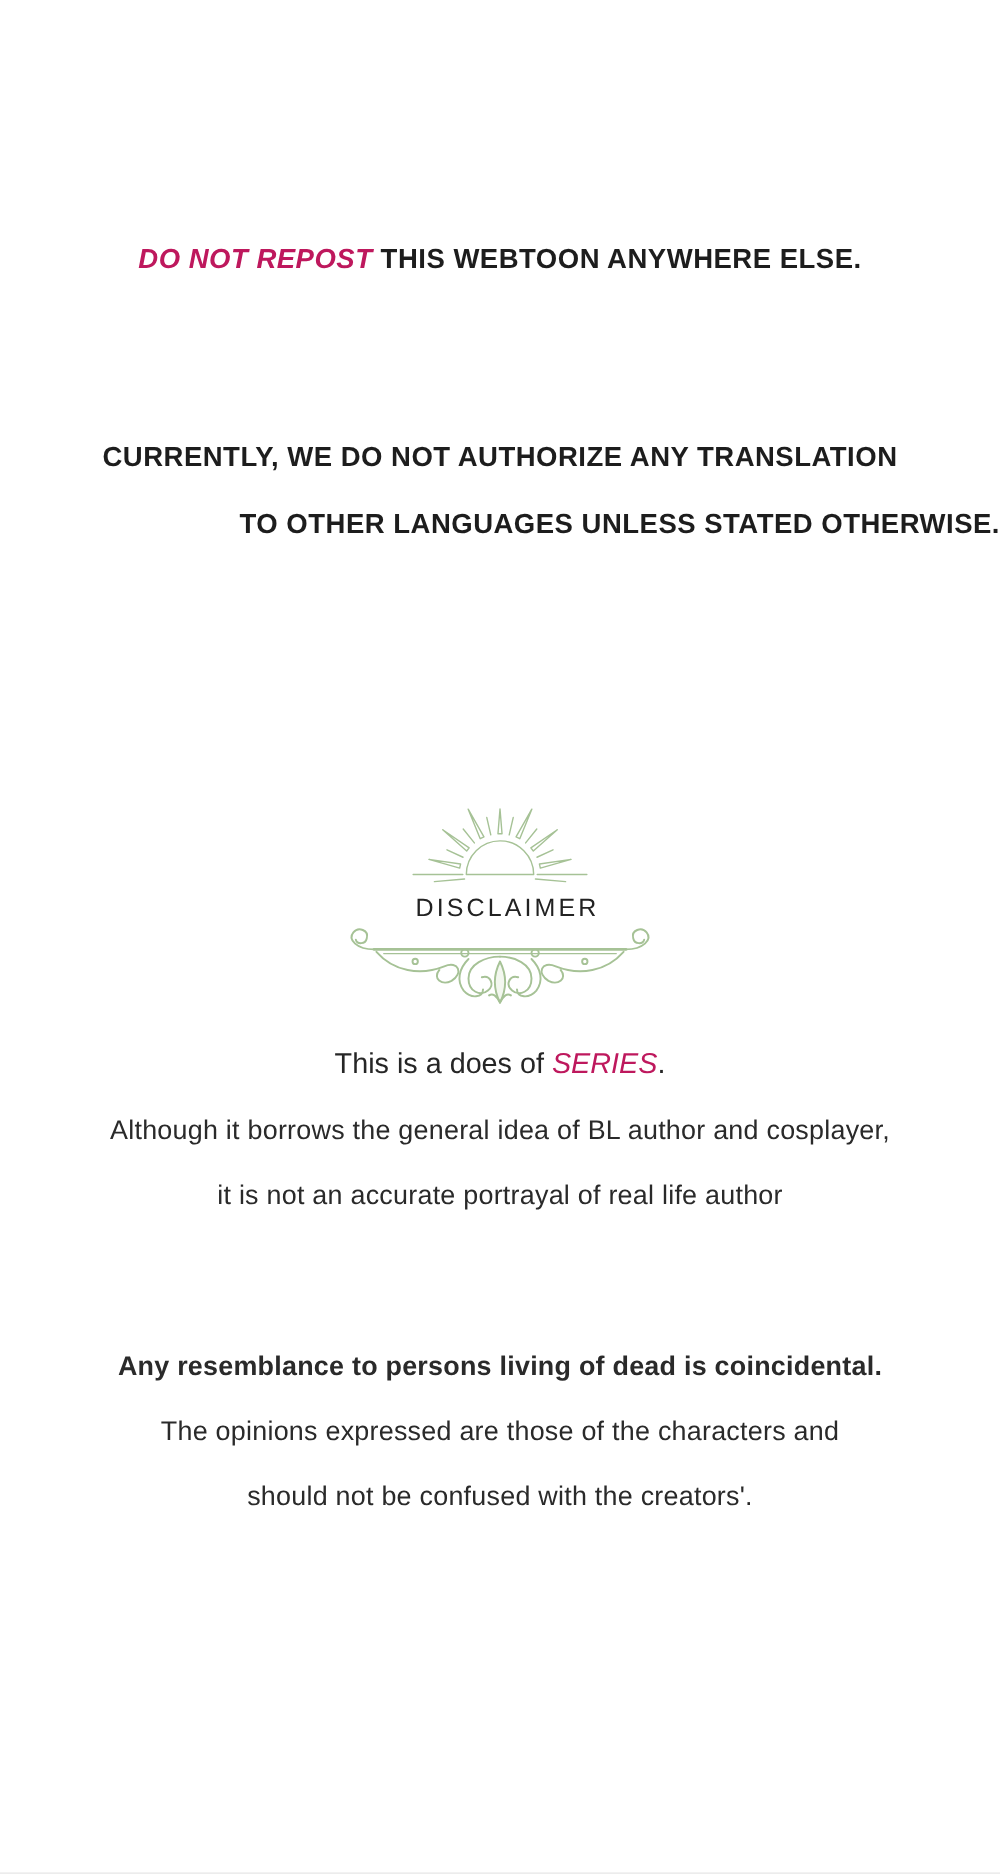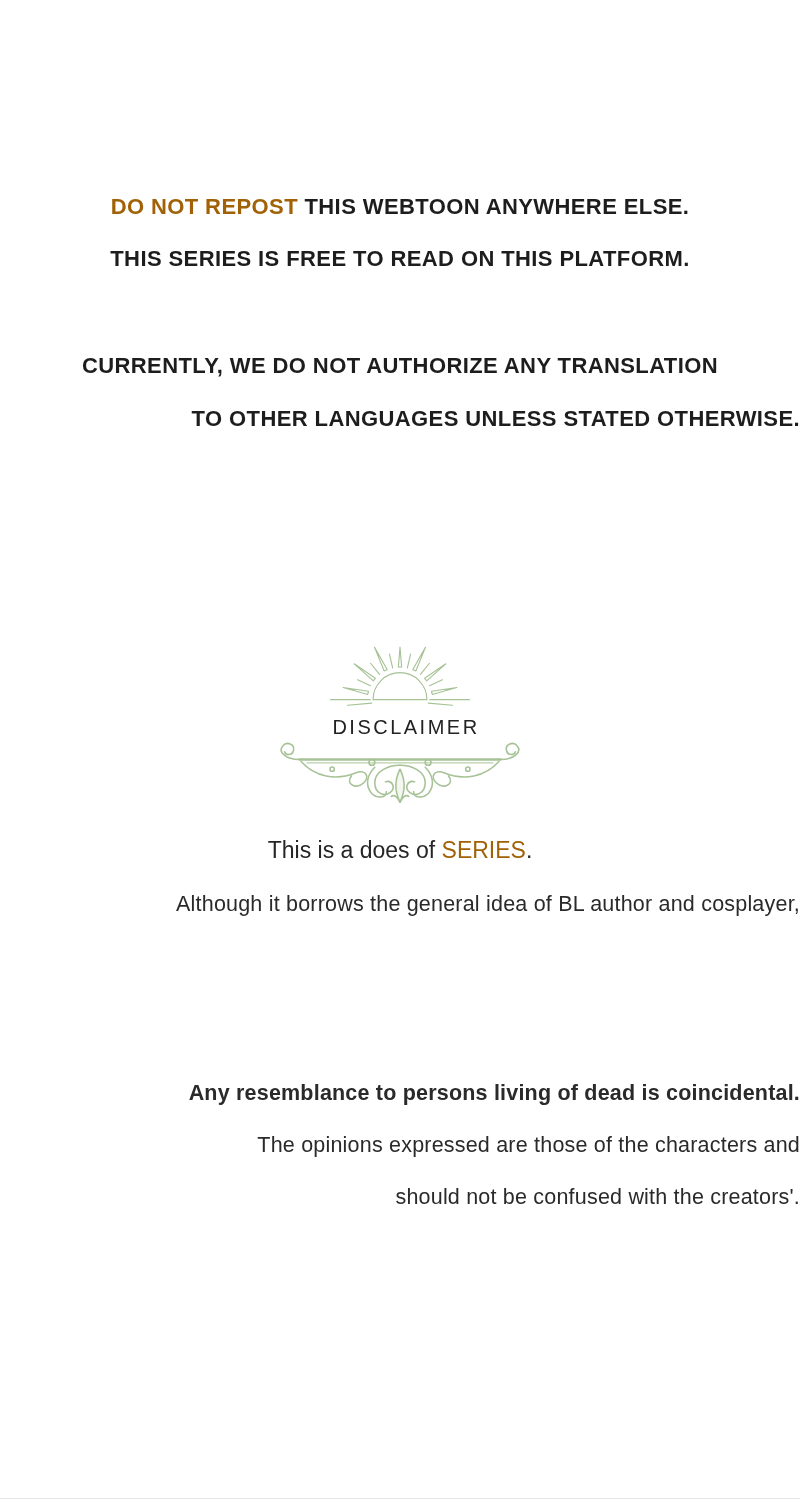--- a/index.html
+++ b/index.html
@@ -18,21 +18,21 @@
     right: 0;
     text-align: center;
     white-space: nowrap;
   }
   .notice-line {
     font-size: 22px;
     font-weight: 700;
     letter-spacing: 0.4px;
     color: #1d1d1d;
   }
-  .red { color: #a16207; }
+  .red { color: #be185d; font-style: italic; }
   .sun-wrap {
     position: absolute;
     top: 644px;
     left: 322px;
     width: 156px;
     height: 68px;
   }
   .flourish-wrap {
     position: absolute;
     top: 740px;
@@ -59,40 +59,38 @@
   .intro-line {
     font-size: 23px;
     font-weight: 500;
     color: #262626;
   }
   .body-line {
     font-size: 21.5px;
     font-weight: 400;
     letter-spacing: 0.2px;
     color: #2a2a2a;
-    text-align: right;
   }
   .separator {
     position: absolute;
     left: 0;
     right: 0;
     bottom: 1px;
     height: 1px;
     background: #e6e6e6;
   }
 </style>
 </head>
 <body>
 
 <div class="page">
 
   <div class="line notice-line" style="top:194px;">
     <span class="red">DO NOT REPOST</span><span> THIS WEBTOON ANYWHERE ELSE.</span>
   </div>
-  <div class="line notice-line" style="top:246px;">THIS SERIES IS FREE TO READ ON THIS PLATFORM.</div>
   <div class="line notice-line" style="top:353px;">CURRENTLY, WE DO NOT AUTHORIZE ANY TRANSLATION</div>
   <div class="line notice-line" style="top:406px;text-align:right;">TO OTHER LANGUAGES UNLESS STATED OTHERWISE.</div>
 
   <div class="sun-wrap">
     <svg class="ornament" viewBox="0 0 220 95" width="156" height="68">
 
       <path d="M155.5,70.7 L190.2,60.9 L154.5,66.2 Z"></path>
       <path d="M147.6,51.5 L174.6,27.5 L144.8,47.9 Z"></path>
       <path d="M132.3,37.6 L145.9,4.3 L128.1,35.6 Z"></path>
       <path d="M112.3,32 L110,4 L107.7,32 Z"></path>
@@ -144,19 +142,20 @@
       <circle cx="60" cy="30" r="2.2"></circle>
       <circle cx="200" cy="30" r="2.2"></circle>
     </svg>
   </div>
 
   <div class="line intro-line" style="top:837px;">
     <span>This is a does of </span><span class="red">SERIES</span><span>.</span>
   </div>
 
   <div class="line body-line" style="top:892px;">Although it borrows the general idea of BL author and cosplayer,</div>
+  <div class="line body-line" style="top:944px;">it is not an accurate portrayal of real life author</div>
 
   <div class="line body-line" style="top:1081px;font-weight:bold;">Any resemblance to persons living of dead is coincidental.</div>
   <div class="line body-line" style="top:1133px;">The opinions expressed are those of the characters and</div>
   <div class="line body-line" style="top:1185px;">should not be confused with the creators'.</div>
 
   <div class="separator"></div>
 </div>
 
 </body></html>

